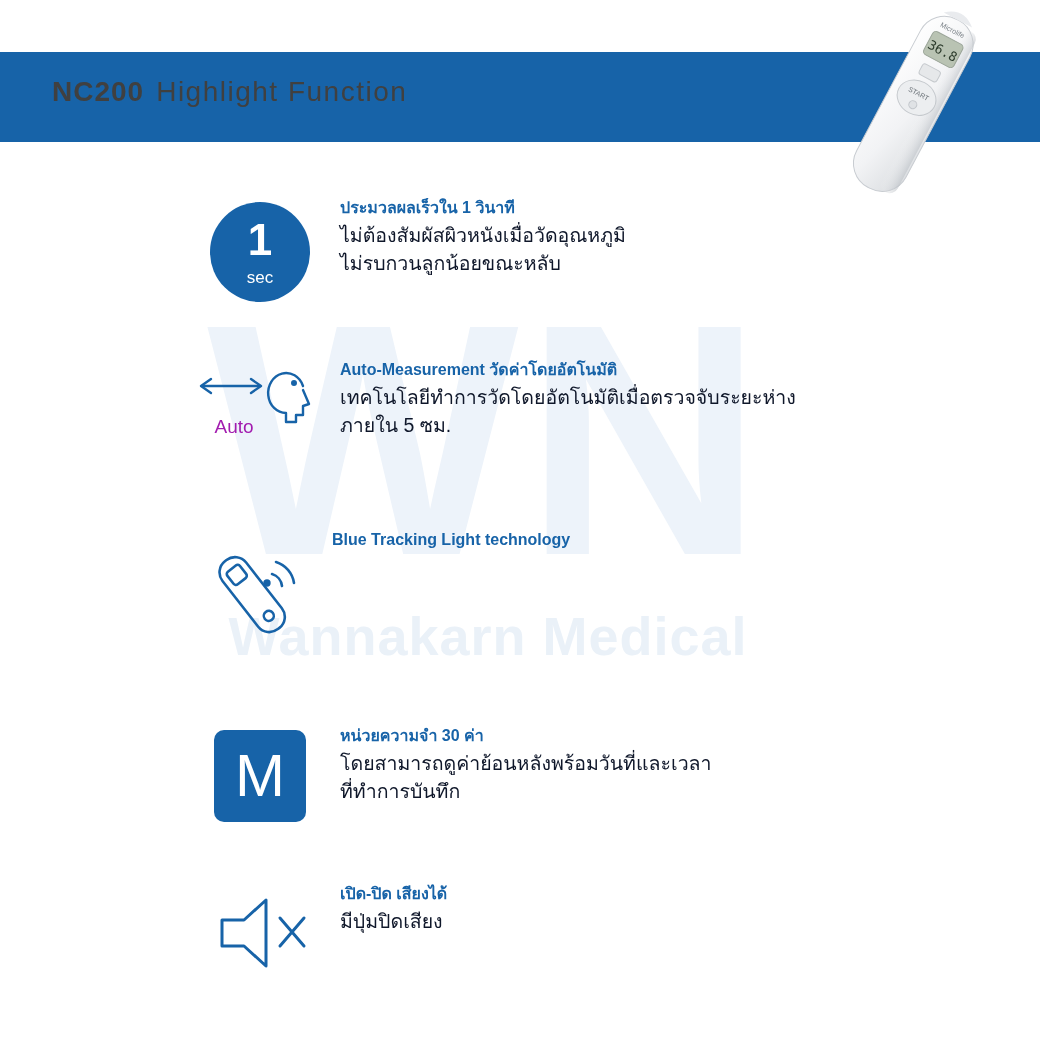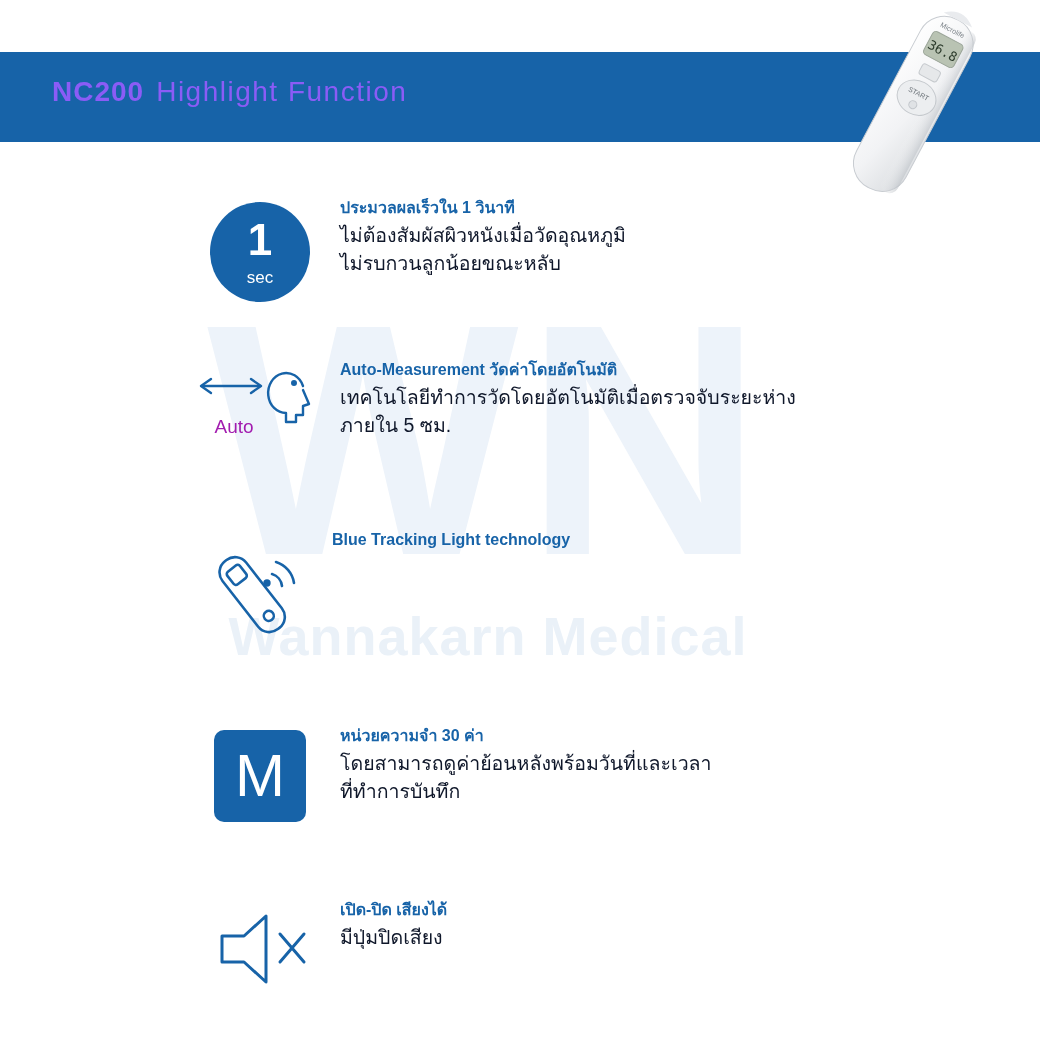--- a/index.html
+++ b/index.html
@@ -46,21 +46,21 @@
     position: absolute;
     left: 0; top: 52px;
     width: 1040px; height: 90px;
     background: #1763a8;
     z-index: 2;
   }
   .header-title {
     position: absolute;
     left: 52px; top: 76px;
     z-index: 3;
-    color: #8b5cf6;
+    color: #404040;
     font-size: 28px;
     letter-spacing: 0.5px;
     white-space: nowrap;
     text-align: center;
   }
   .header-title .model {
     font-weight: 700;
     letter-spacing: 1px;
   }
   .header-title .sub {
@@ -260,21 +260,21 @@
           <span>M</span>
         </div>
       </div>
       <div class="text-col">
         <div class="f-title">หน่วยความจำ 30 ค่า</div>
         <div class="f-body">โดยสามารถดูค่าย้อนหลังพร้อมวันที่และเวลา
 ที่ทำการบันทึก</div>
       </div>
     </div>
 
-    <div class="feature" style="left:180px; top:740px;">
+    <div class="feature" style="left:180px; top:724px;">
       <div class="icon-col">
         <svg width="120" height="90" viewBox="0 0 120 90" xmlns="http://www.w3.org/2000/svg">
           <g stroke="#1763a8" stroke-width="3" fill="none" stroke-linecap="round" stroke-linejoin="round">
             <path d="M22 32 L44 32 L66 12 L66 78 L44 58 L22 58 Z"></path>
             <line x1="80" y1="30" x2="104" y2="58"></line>
             <line x1="104" y1="30" x2="80" y2="58"></line>
           </g>
         </svg>
       </div>
       <div class="text-col">

